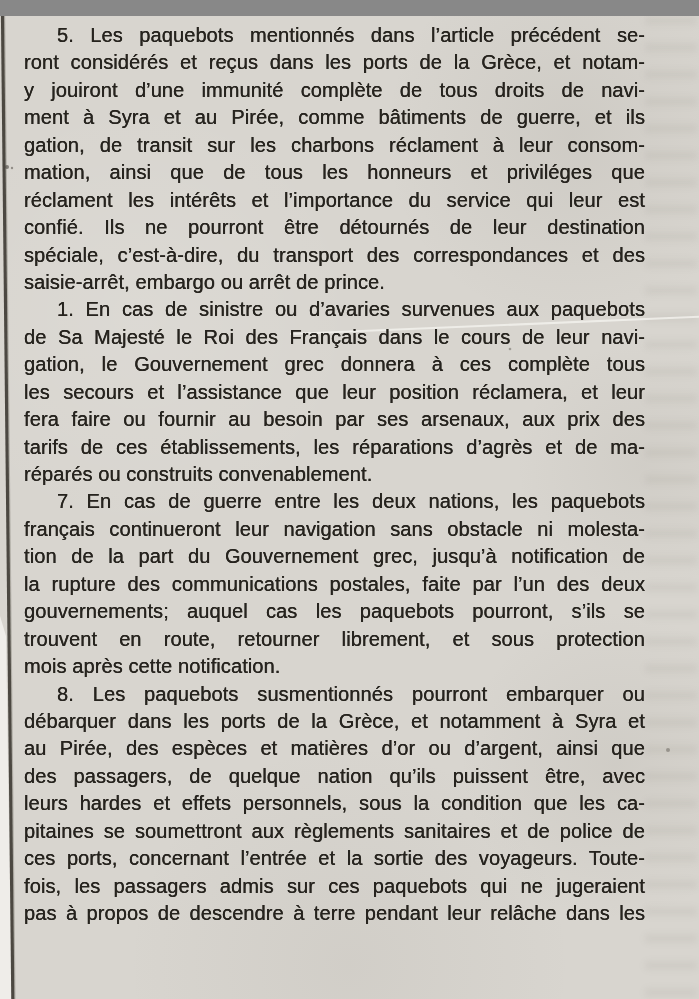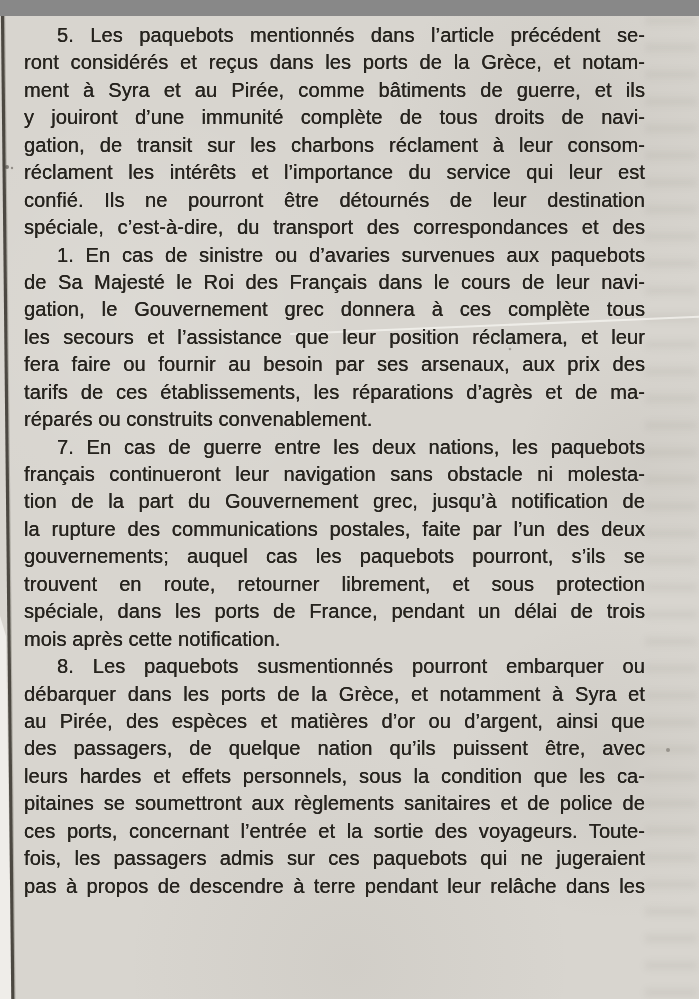--- a/index.html
+++ b/index.html
@@ -74,44 +74,45 @@
   <div class="paper-texture"></div>
 
   <div class="bleed-strip"></div>
 
   <div class="crease"></div>
 
   <div class="text-block" id="text-block">
       <div class="para">
         <div class="line first">5.  Les paquebots mentionnés dans l’article précédent se-</div>
         <div class="line">ront considérés et reçus dans les ports de la Grèce, et notam-</div>
+        <div class="line">y jouiront d’une immunité complète de tous droits de navi-</div>
         <div class="line">ment à Syra et au Pirée, comme bâtiments de guerre, et ils</div>
-        <div class="line">y jouiront d’une immunité complète de tous droits de navi-</div>
         <div class="line">gation, de transit sur les charbons réclament à leur consom-</div>
+        <div class="line">mation, ainsi que de tous les honneurs et priviléges que</div>
         <div class="line">réclament les intérêts et l’importance du service qui leur est</div>
         <div class="line">confié. Ils ne pourront être détournés de leur destination</div>
         <div class="line">spéciale, c’est-à-dire, du transport des correspondances et des</div>
+        <div class="line lastline">saisie-arrêt, embargo ou arrêt de prince.</div>
       </div>
       <div class="para">
         <div class="line first">1.  En cas de sinistre ou d’avaries survenues aux paquebots</div>
         <div class="line">de Sa Majesté le Roi des Français dans le cours de leur navi-</div>
         <div class="line">gation, le Gouvernement grec donnera à ces complète tous</div>
         <div class="line">les secours et l’assistance que leur position réclamera, et leur</div>
         <div class="line">fera faire ou fournir au besoin par ses arsenaux, aux prix des</div>
         <div class="line">tarifs de ces établissements, les réparations d’agrès et de ma-</div>
         <div class="line lastline">réparés ou construits convenablement.</div>
       </div>
       <div class="para">
         <div class="line first">7.  En cas de guerre entre les deux nations, les paquebots</div>
         <div class="line">français continueront leur navigation sans obstacle ni molesta-</div>
         <div class="line">tion de la part du Gouvernement grec, jusqu’à notification de</div>
         <div class="line">la rupture des communications postales, faite par l’un des deux</div>
         <div class="line">gouvernements; auquel cas les paquebots pourront, s’ils se</div>
         <div class="line">trouvent en route, retourner librement, et sous protection</div>
-        <div class="line">spéciale, dans les ports de France, pendant un délai de trois</div>
         <div class="line lastline">mois après cette notification.</div>
       </div>
       <div class="para">
         <div class="line first">8.  Les paquebots susmentionnés pourront embarquer ou</div>
         <div class="line">débarquer dans les ports de la Grèce, et notamment à Syra et</div>
         <div class="line">au Pirée, des espèces et matières d’or ou d’argent, ainsi que</div>
         <div class="line">des passagers, de quelque nation qu’ils puissent être, avec</div>
         <div class="line">leurs hardes et effets personnels, sous la condition que les ca-</div>
         <div class="line">pitaines se soumettront aux règlements sanitaires et de police de</div>
         <div class="line">ces ports, concernant l’entrée et la sortie des voyageurs. Toute-</div>

